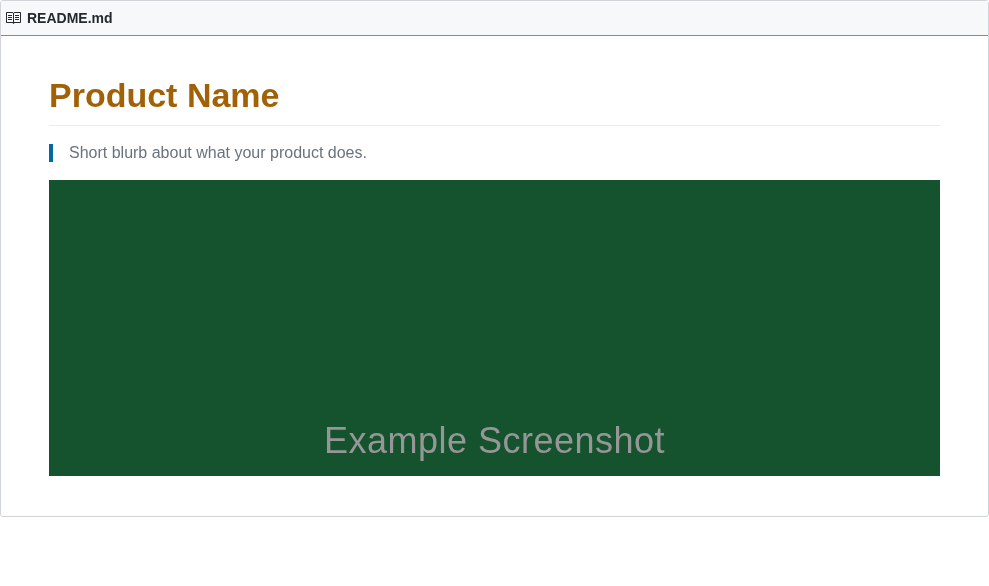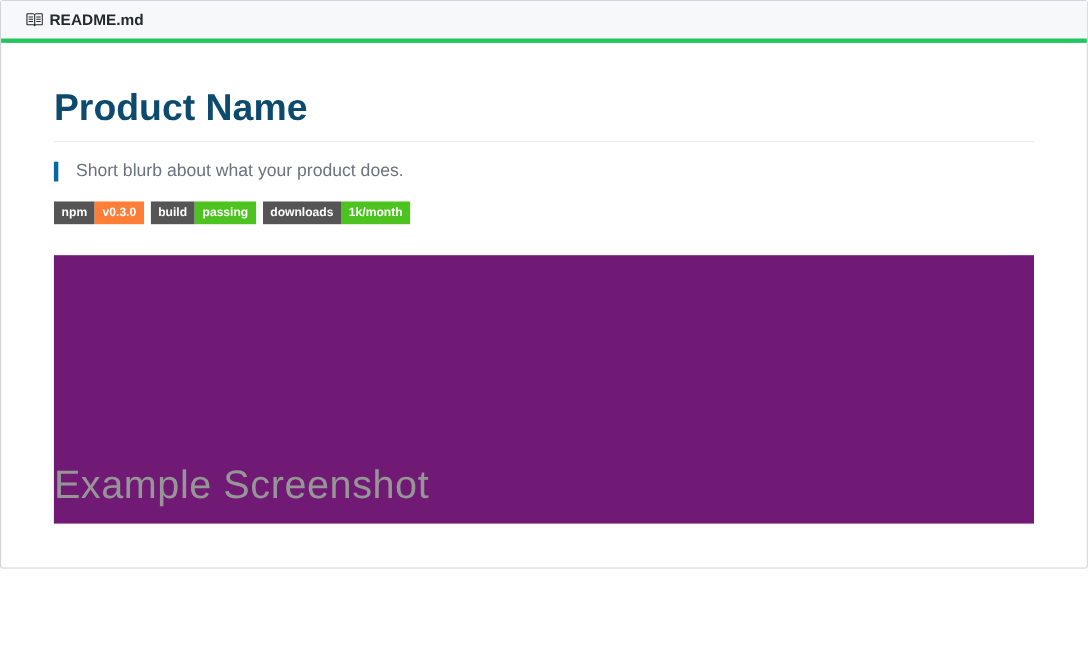--- a/index.html
+++ b/index.html
@@ -13,43 +13,43 @@
       color: #24292e;
       width: 989px;
     }
     .readme-container {
       border: 1px solid #d1d5da;
       border-radius: 3px;
       margin: 0;
     }
     .readme-header {
       background: #f6f8fa;
-      border-bottom: 4px solid #22c55e;
-      padding: 9px 22px;
+      border-bottom: 1px solid #22c55e;
+      padding: 9px 4px;
       display: flex;
       align-items: center;
     }
     .book-icon {
       width: 16px;
       height: 16px;
       margin-right: 6px;
       fill: #24292e;
     }
     .readme-filename {
       font-size: 14px;
       font-weight: 600;
       color: #24292e;
     }
     .readme-body {
       padding: 40px 48px;
     }
     .product-title {
       font-size: 34px;
       font-weight: 700;
-      color: #0c4a6e;
+      color: #a16207;
       padding-bottom: 10px;
       border-bottom: 1px solid #eaecef;
       margin-bottom: 18px;
     }
     .blurb {
       border-left: 4px solid #0369a1;
       padding: 0 16px;
       color: #6a737d;
       font-size: 16px;
       margin-bottom: 18px;
@@ -82,26 +82,26 @@
     }
     .badge-green {
       background: #4dc31f;
     }
     .description {
       font-size: 16px;
       color: #24292e;
       margin-bottom: 22px;
     }
     .screenshot-placeholder {
-      background: #701a75;
+      background: #14532d;
       width: 100%;
-      height: 244px;
+      height: 296px;
       display: flex;
       align-items: flex-end;
-      justify-content: flex-start;
+      justify-content: center;
       padding-bottom: 14px;
     }
     .screenshot-text {
       font-size: 36px;
       font-weight: 400;
       color: #969696;
       font-family: "Helvetica Neue", Helvetica, Arial, sans-serif;
       letter-spacing: 0.5px;
     }
   </style>
@@ -113,31 +113,17 @@
     <svg class="book-icon" viewBox="0 0 16 16">
       <path d="M3 5h4v1H3V5zm0 3h4V7H3v1zm0 2h4V9H3v1zm11-5h-4v1h4V5zm0 2h-4v1h4V7zm0 2h-4v1h4V9zm2-6v9c0 .55-.45 1-1 1H9.5l-1 1-1-1H2c-.55 0-1-.45-1-1V3c0-.55.45-1 1-1h5.5l1 1 1-1H15c.55 0 1 .45 1 1zm-8 .5L7.5 3H2v9h6V3.5zm7-.5H9.5l-.5.5V12h6V3z"></path>
     </svg>
     <span class="readme-filename">README.md</span>
   </div>
   <div class="readme-body">
     <h1 class="product-title">Product Name</h1>
     <div class="blurb">
       <span>Short blurb about what your product does.</span>
     </div>
-    <div class="badges">
-      <span class="badge">
-        <span class="badge-left">npm</span>
-        <span class="badge-right badge-orange">v0.3.0</span>
-      </span>
-      <span class="badge">
-        <span class="badge-left">build</span>
-        <span class="badge-right badge-green">passing</span>
-      </span>
-      <span class="badge">
-        <span class="badge-left">downloads</span>
-        <span class="badge-right badge-green">1k/month</span>
-      </span>
-    </div>
     <div class="screenshot-placeholder">
       <span class="screenshot-text">Example Screenshot</span>
     </div>
   </div>
 </div>
 
 </body></html>

